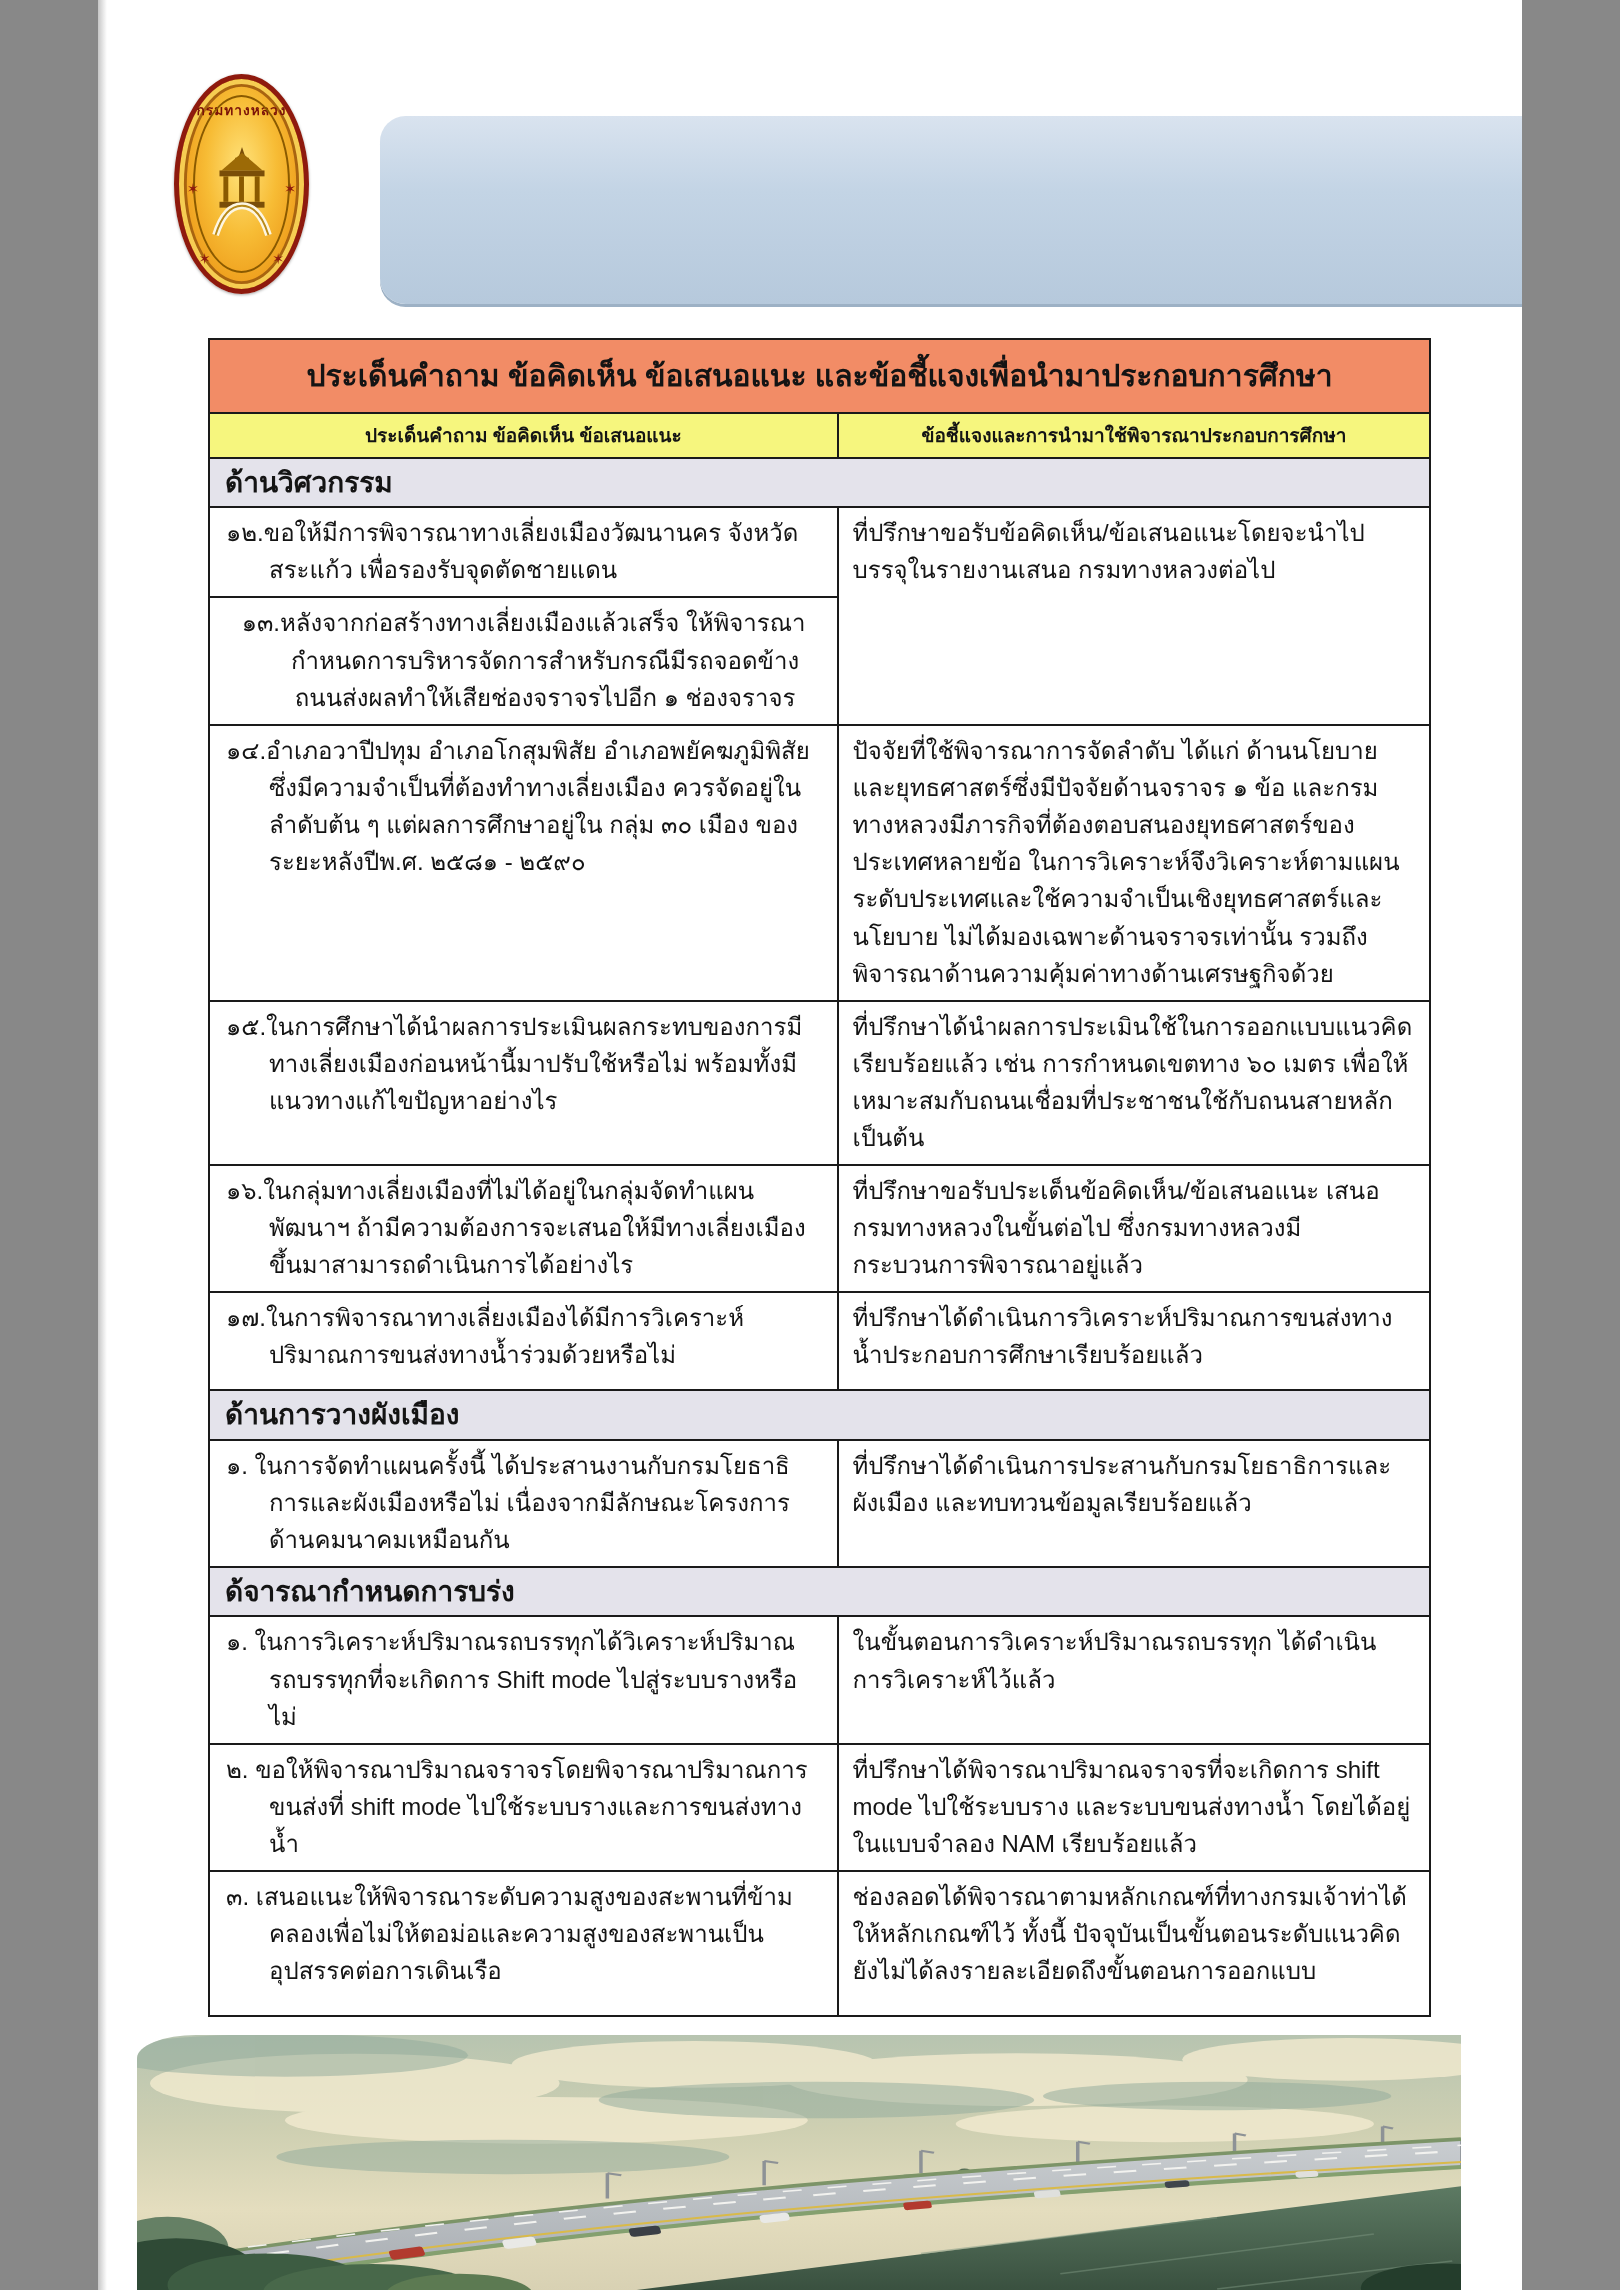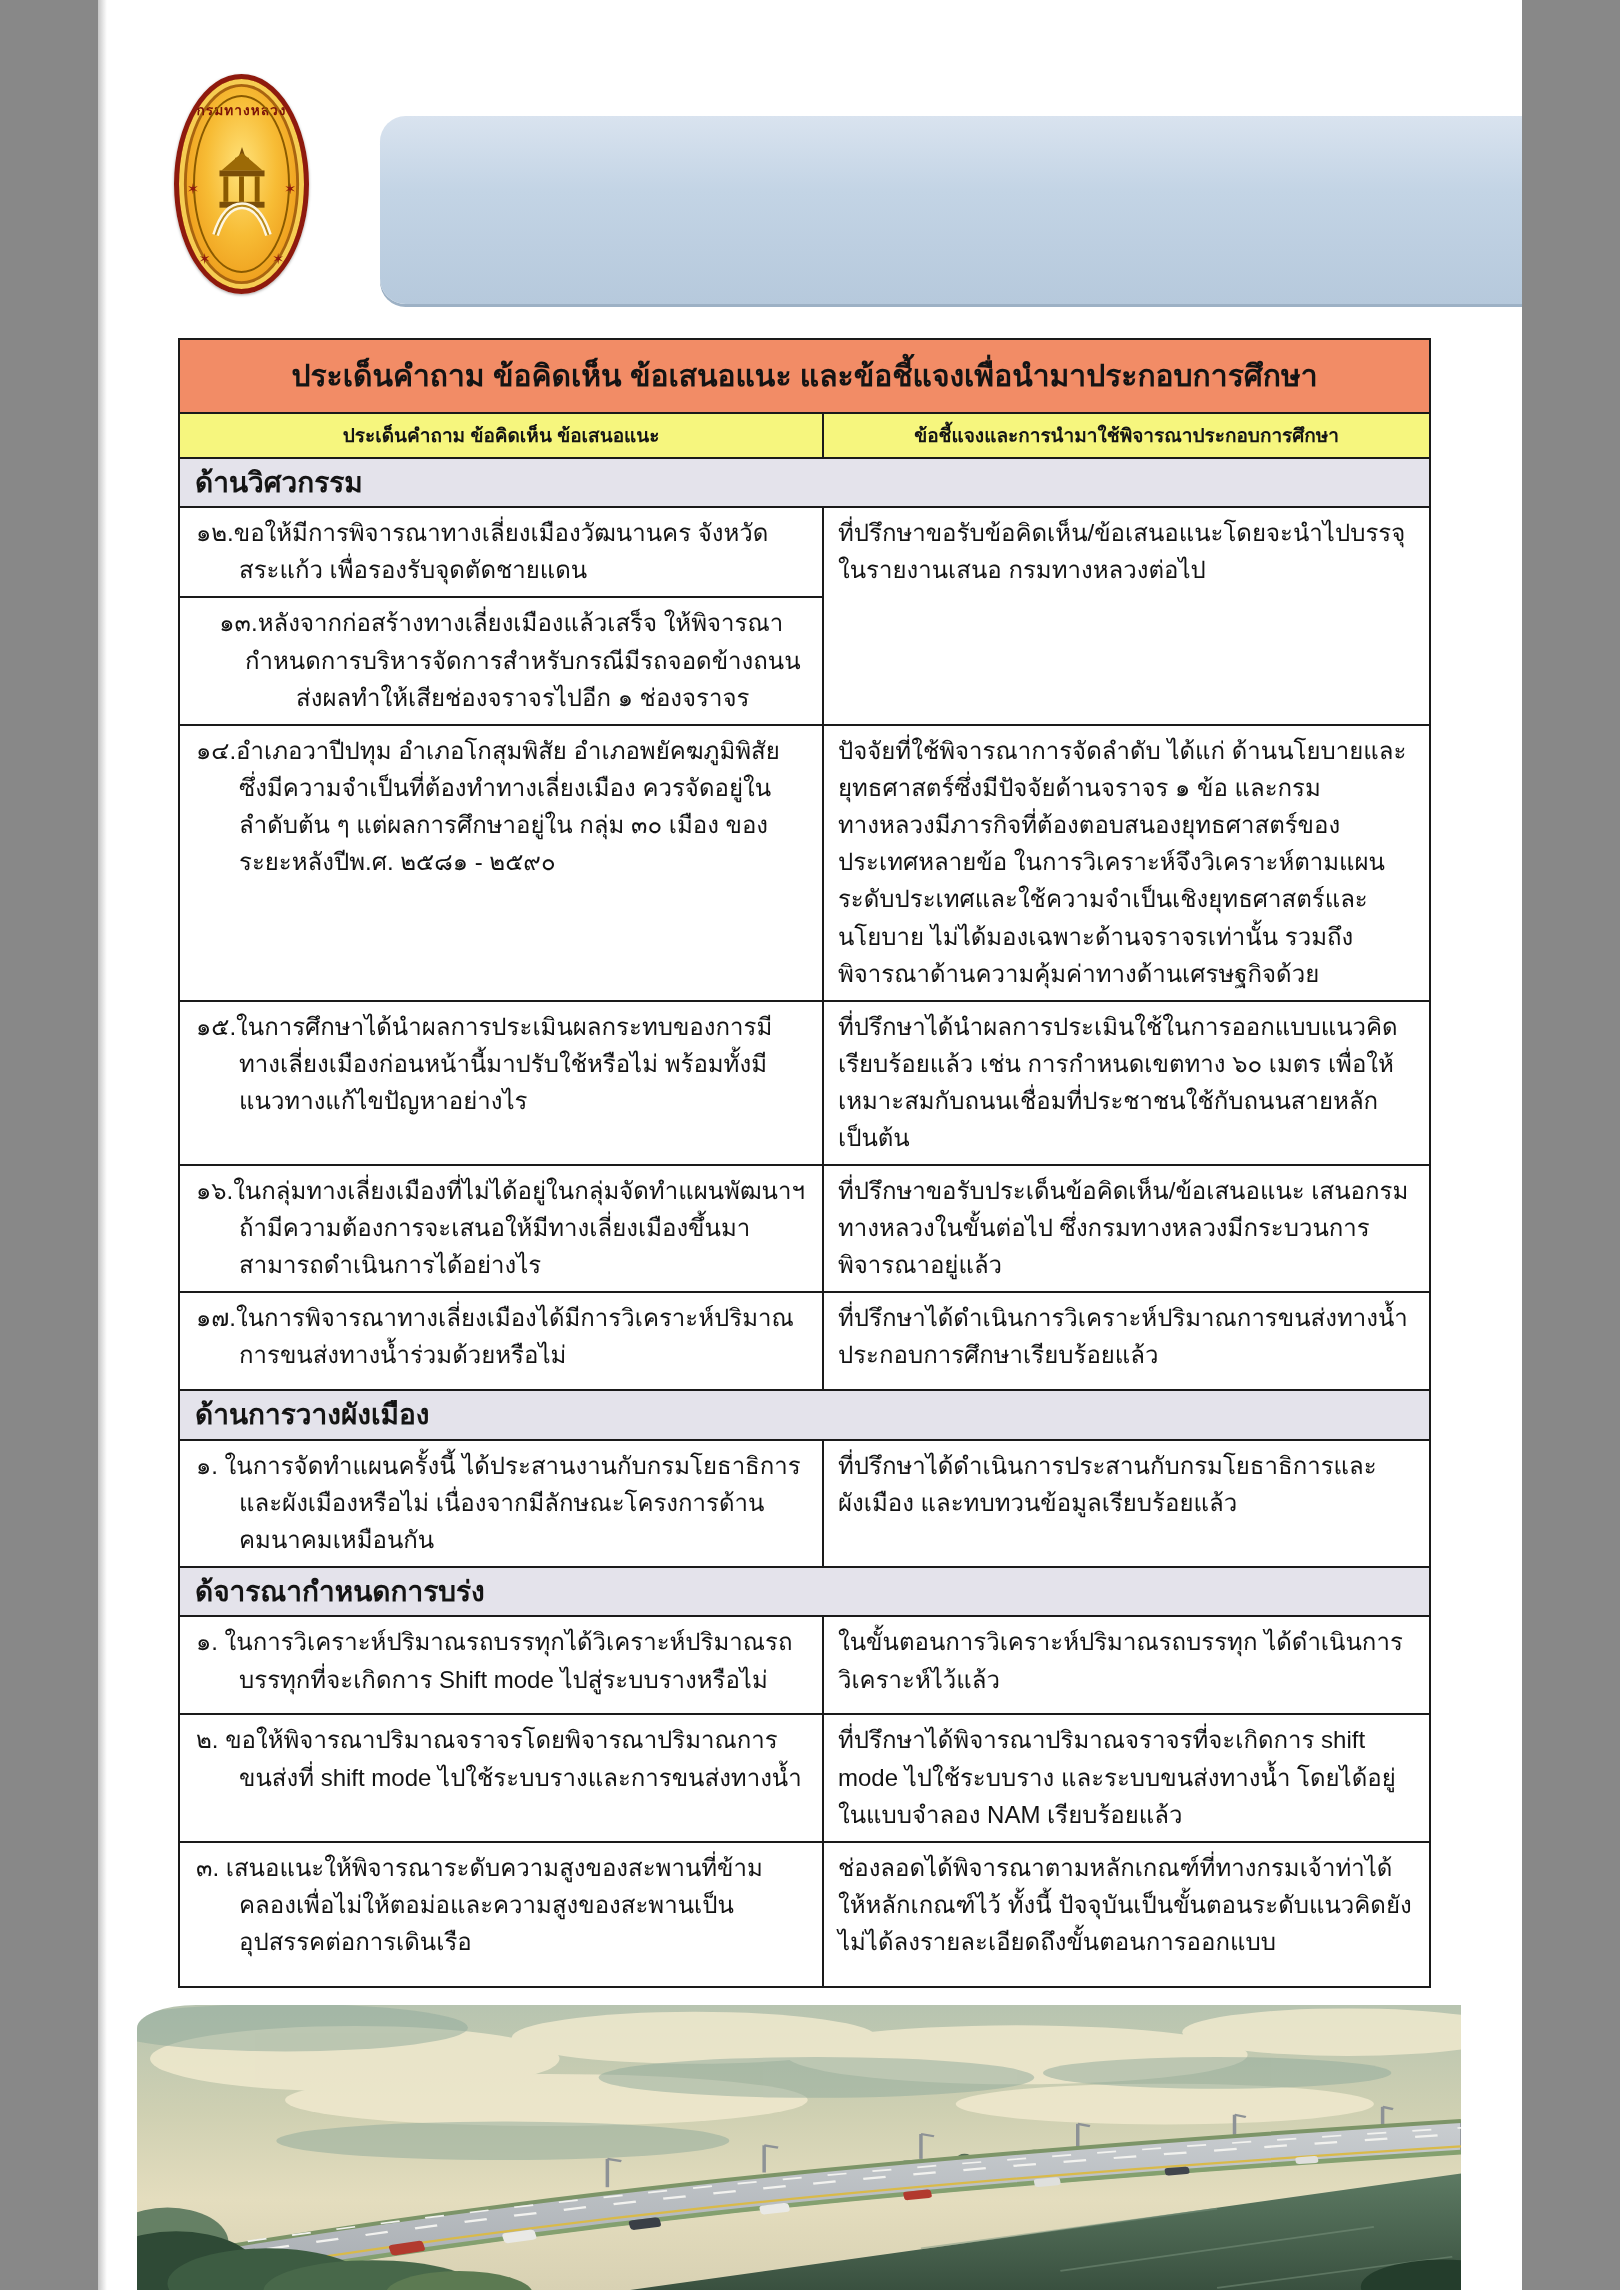--- a/index.html
+++ b/index.html
@@ -48,21 +48,21 @@
   }
   .seal-text{
     position:absolute;top:19.6px;left:0;right:0;text-align:center;
     font-size:13.7px;font-weight:bold;color:#7a1208;letter-spacing:1px;
   }
   .seal-emblem{position:absolute;left:50%;top:54%;transform:translate(-50%,-50%);}
   .seal-star{position:absolute;color:#8e1a0e;font-size:14.7px;}
   .s1{left:7.8px;top:48%;} .s2{right:7.8px;top:48%;} .s3{left:19.6px;bottom:21.6px;} .s4{right:19.6px;bottom:21.6px;}
 
   
-  .table-wrap{flex:0 0 auto;margin:0 91px 0 80px;}
+  .table-wrap{flex:0 0 auto;margin:0 91px 0 110px;}
   table{width:100%;border-collapse:collapse;table-layout:fixed;}
   th,td{border:2px solid var(--border);vertical-align:top;font-size:24px;line-height:1.55;}
   col.c1{width:51.5%;} col.c2{width:48.5%;}
   .main-header th{
     background:var(--table-header-bg);height:74px;vertical-align:middle;
     font-size:30px;font-weight:bold;text-align:center;
   }
   .col-header th{
     background:var(--column-header-bg);height:45px;vertical-align:middle;
     font-size:19px;font-weight:bold;text-align:center;

